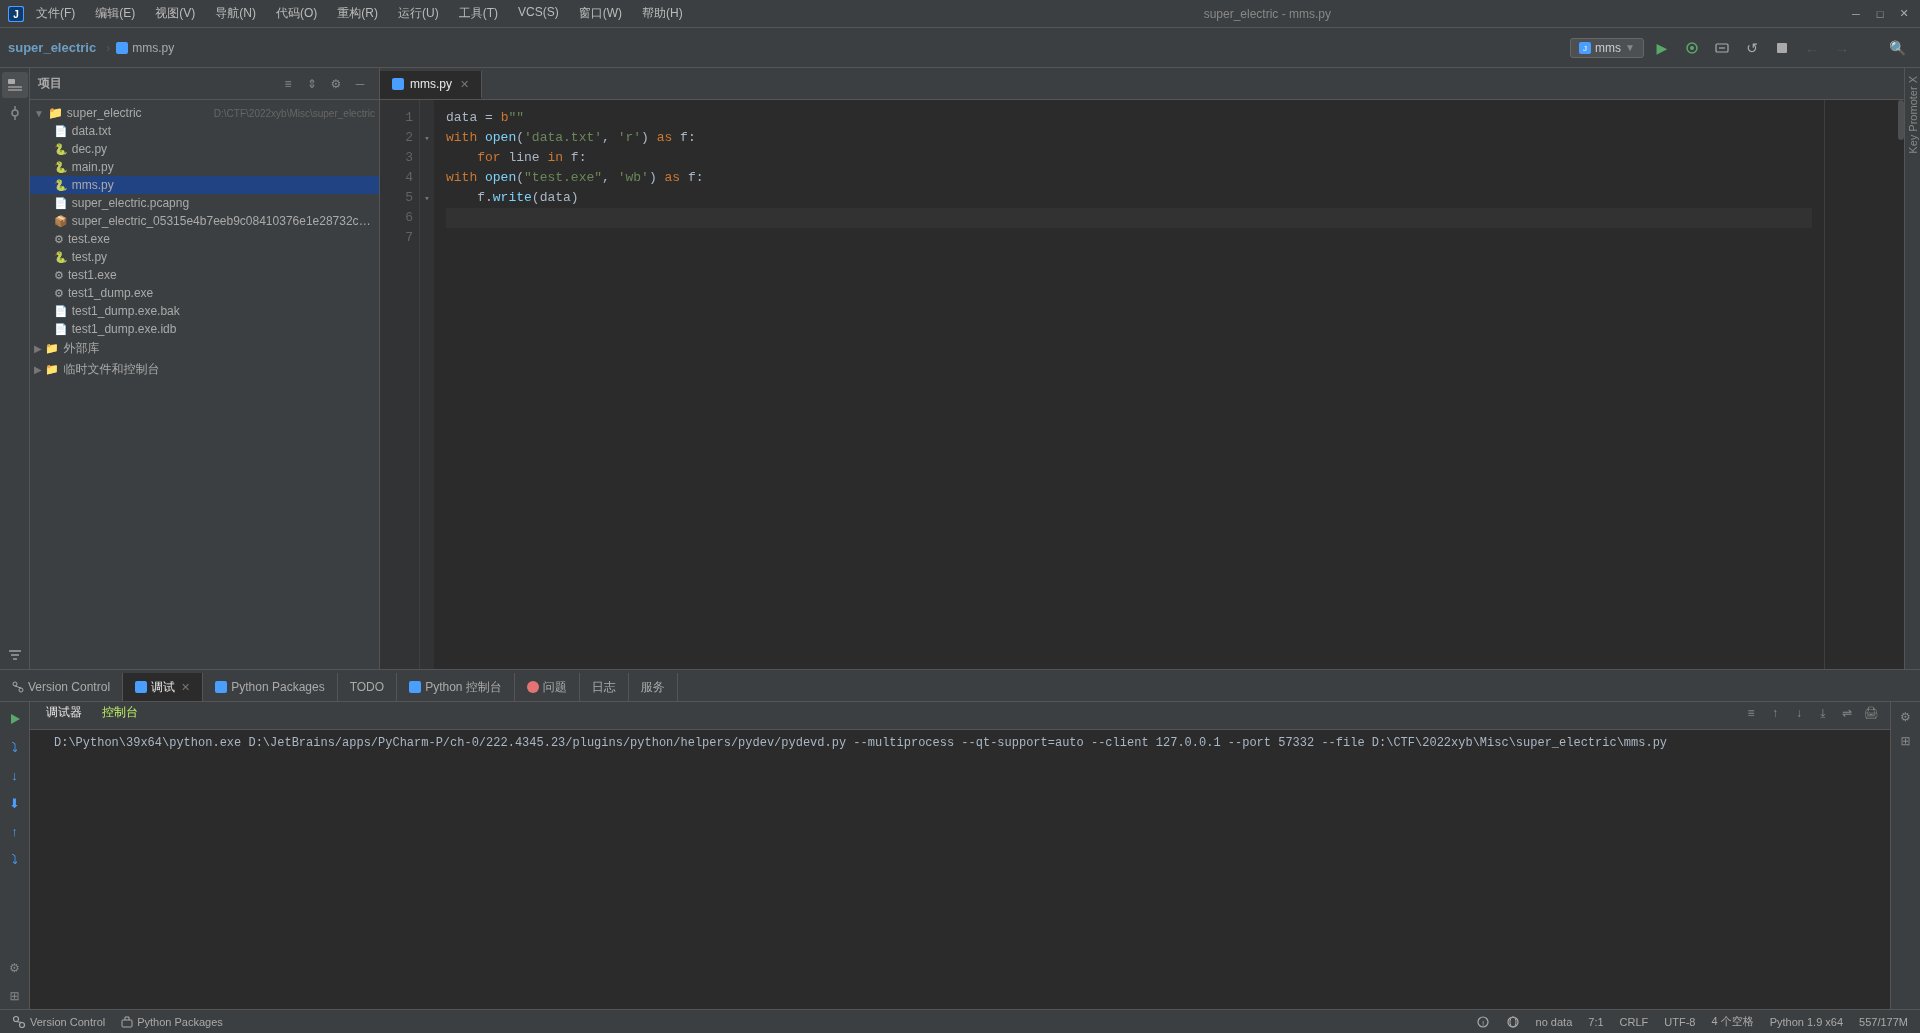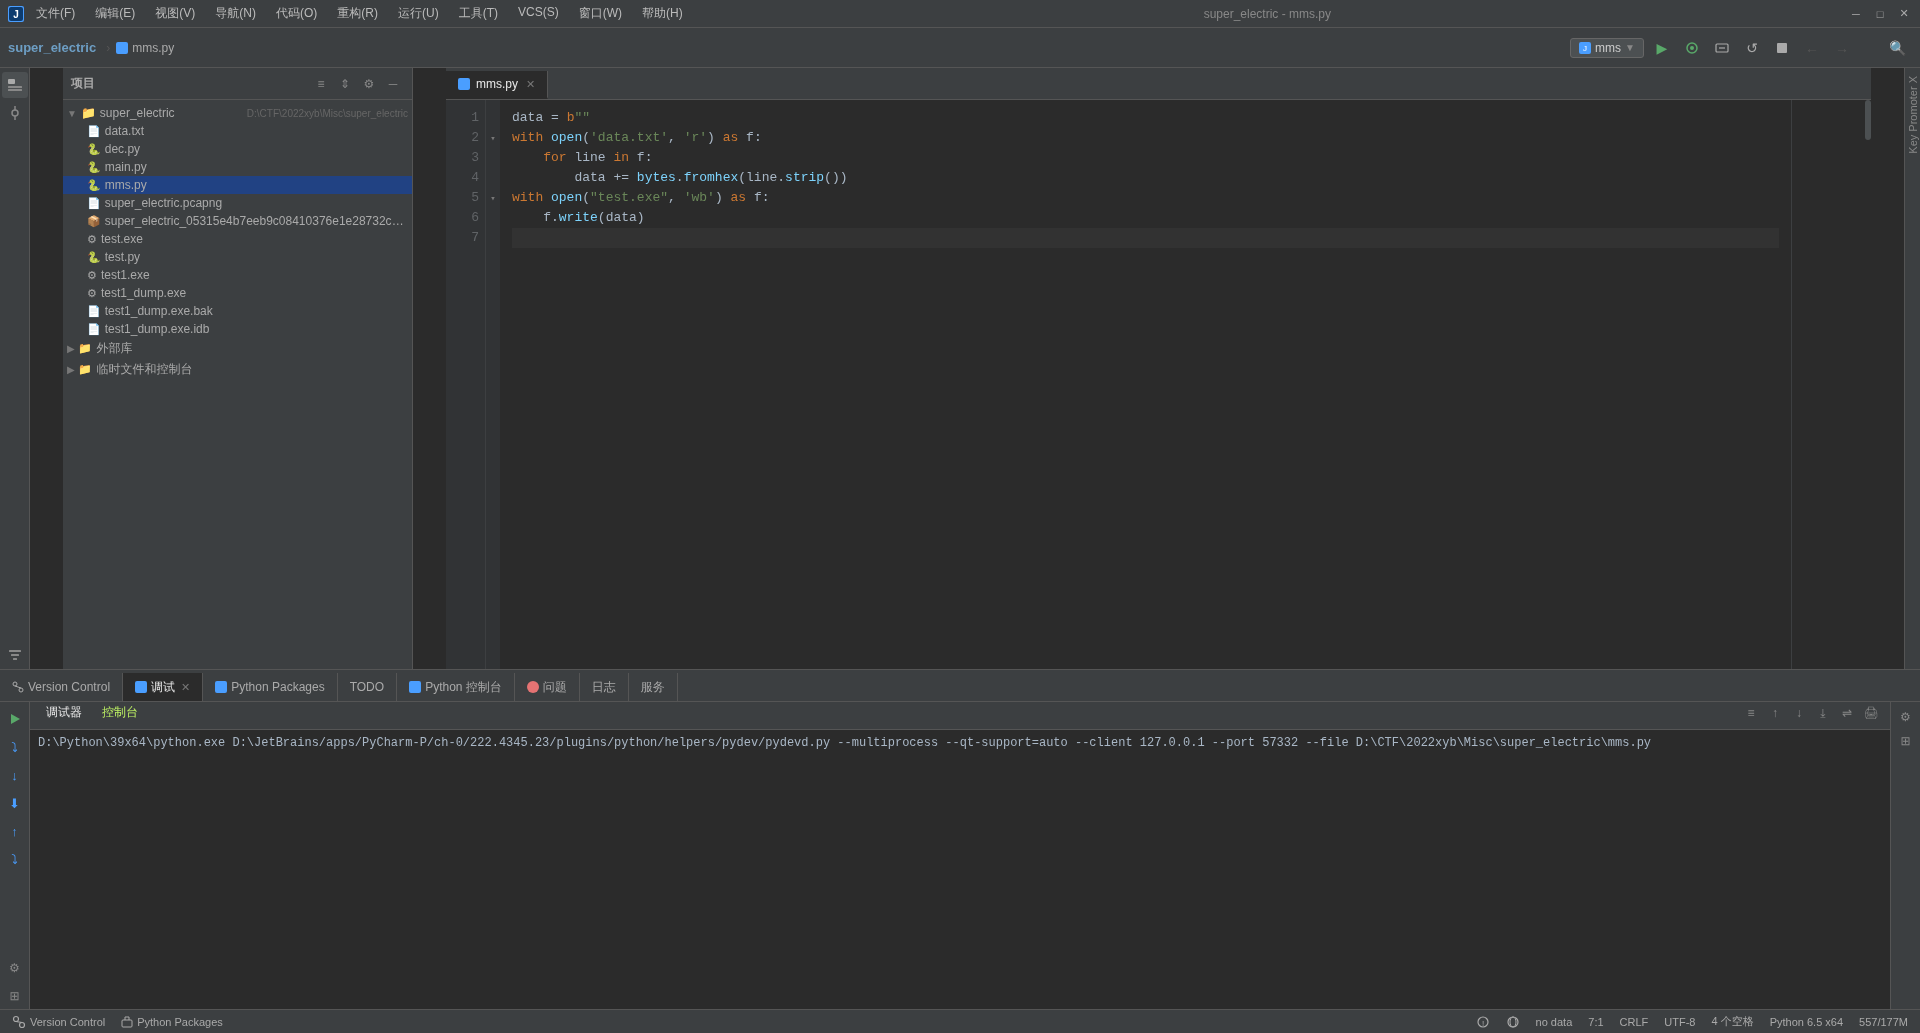--- a/index.html
+++ b/index.html
@@ -125,21 +125,20 @@
       font-size: 14px;
     }
     .toolbar-icon.green { color: #59a869; }
     .toolbar-icon.disabled { color: #555; cursor: default; }
 
     
     .content-area {
       display: flex;
       flex: 1;
       overflow: hidden;
-      gap: 33px;
     }
 
     
     .left-sidebar-icons {
       width: 30px;
       background: #3c3f41;
       display: flex;
       flex-direction: column;
       align-items: center;
       padding-top: 4px;
@@ -395,21 +394,21 @@
     .debug-sub-tab.active { color: #e8e8e8; }
     .debug-sub-actions {
       display: flex;
       gap: 2px;
       margin-left: auto;
     }
 
     .debug-output {
       flex: 1;
       overflow-y: auto;
-      padding: 4px 8px;
+      padding: 4px 24px;
       font-family: 'Consolas', 'Courier New', monospace;
       font-size: 12px;
       line-height: 18px;
     }
     .debug-output-line {
       color: #a9b7c6;
       white-space: pre-wrap;
       word-break: break-all;
     }
 
@@ -703,23 +702,20 @@
         <div class="code-line">
           <span class="c-white">data </span><span style="color:#a9b7c6;">= </span><span class="c-orange">b</span><span class="c-green">""</span>
         </div>
         <div class="code-line">
           <span class="c-orange">with </span><span class="c-yellow">open</span><span class="c-white">(</span><span class="c-green">'data.txt'</span><span class="c-white">, </span><span class="c-green">'r'</span><span class="c-white">) </span><span class="c-orange">as </span><span class="c-white">f:</span>
         </div>
         <div class="code-line">
           <span class="c-white">    </span><span class="c-orange">for </span><span class="c-white">line </span><span class="c-orange">in </span><span class="c-white">f:</span>
         </div>
         <div class="code-line">
-          <span class="c-white">        data += </span><span class="c-yellow">bytes</span><span class="c-white">.</span><span class="c-yellow">fromhex</span><span class="c-white">(line.</span><span class="c-yellow">strip</span><span class="c-white">())</span>
-        </div>
-        <div class="code-line">
           <span class="c-orange">with </span><span class="c-yellow">open</span><span class="c-white">(</span><span class="c-green">"test.exe"</span><span class="c-white">, </span><span class="c-green">'wb'</span><span class="c-white">) </span><span class="c-orange">as </span><span class="c-white">f:</span>
         </div>
         <div class="code-line">
           <span class="c-white">    f.</span><span class="c-yellow">write</span><span class="c-white">(data)</span>
         </div>
         <div class="code-line highlighted">
           <span class="c-white"></span>
         </div>
       </div>
 
@@ -857,19 +853,19 @@
     <div class="status-item">
       <span>CRLF</span>
     </div>
     <div class="status-item">
       <span>UTF-8</span>
     </div>
     <div class="status-item">
       <span>4 个空格</span>
     </div>
     <div class="status-item">
-      <span>Python 6.5 x64</span>
+      <span>Python 1.9 x64</span>
     </div>
     <div class="status-item">
       <span>557/177M</span>
     </div>
   </div>
 </div>
 
 </body></html>

